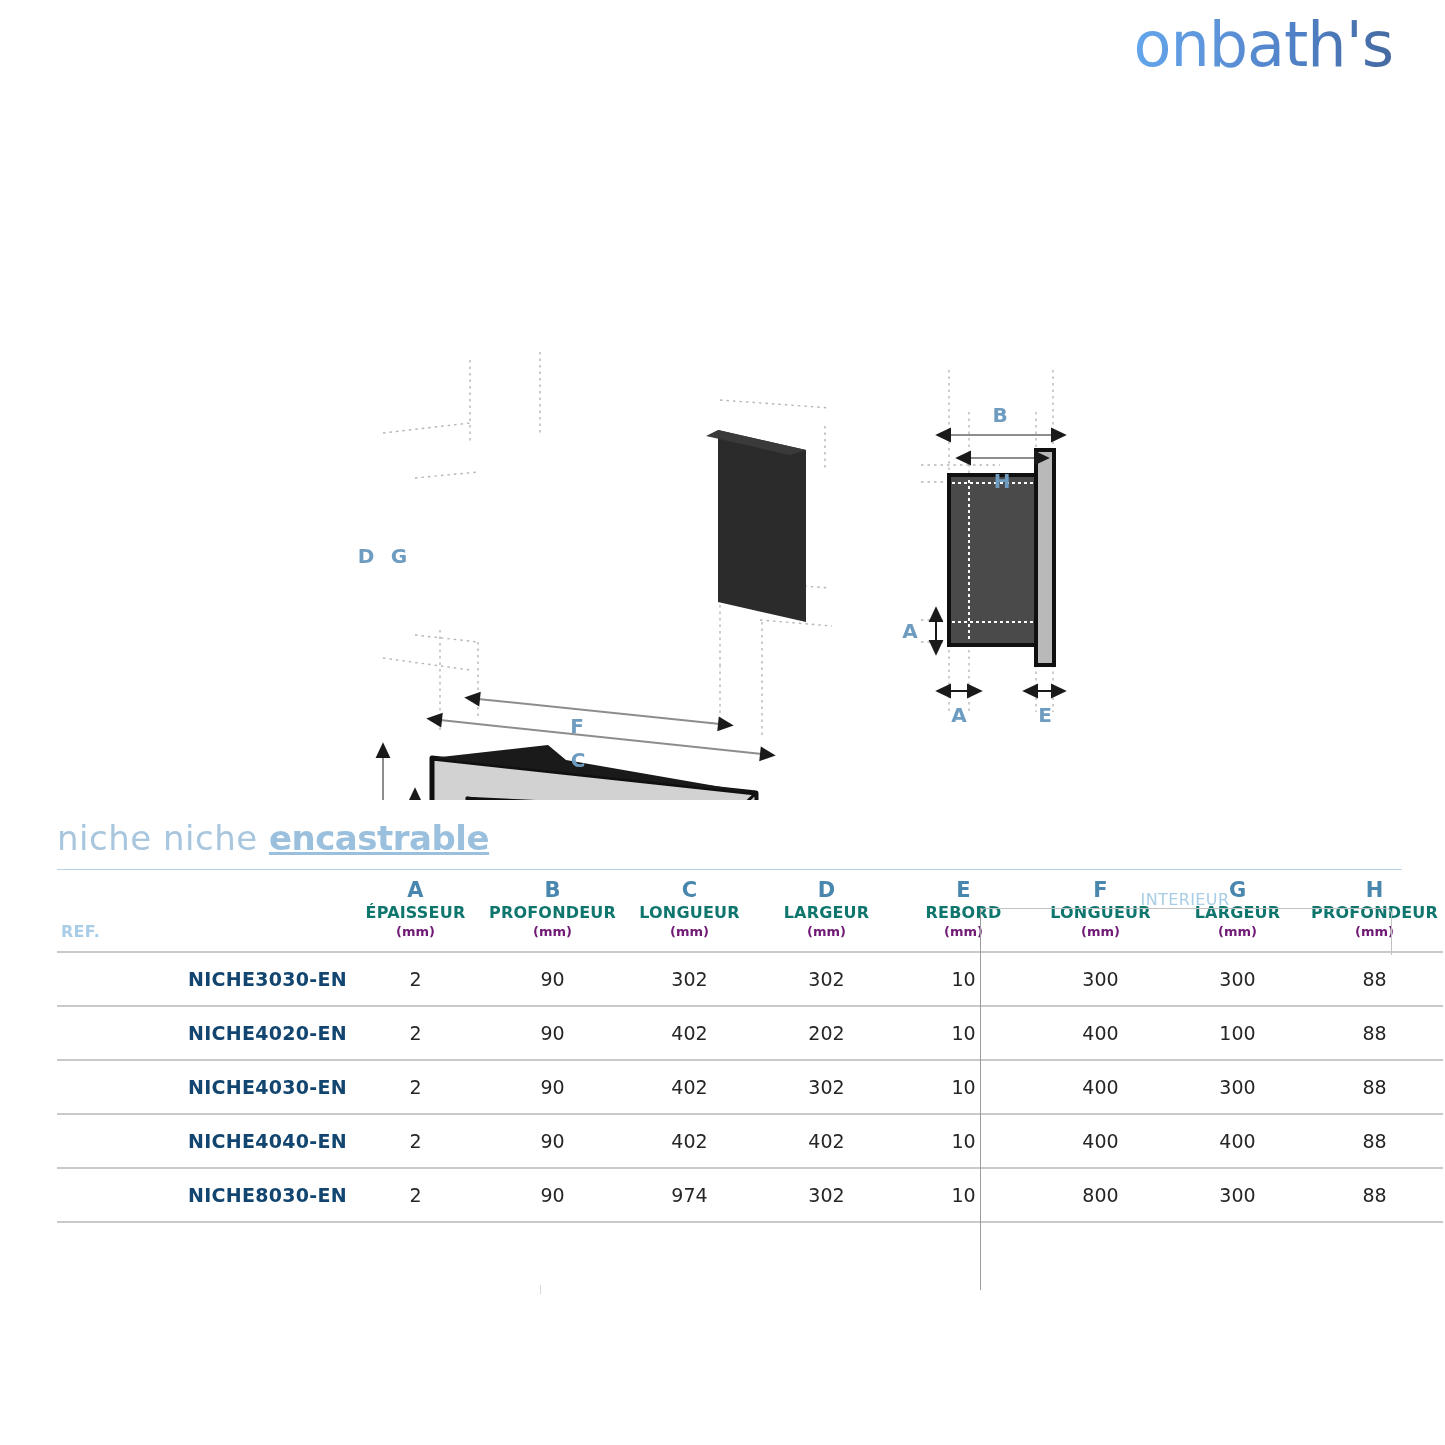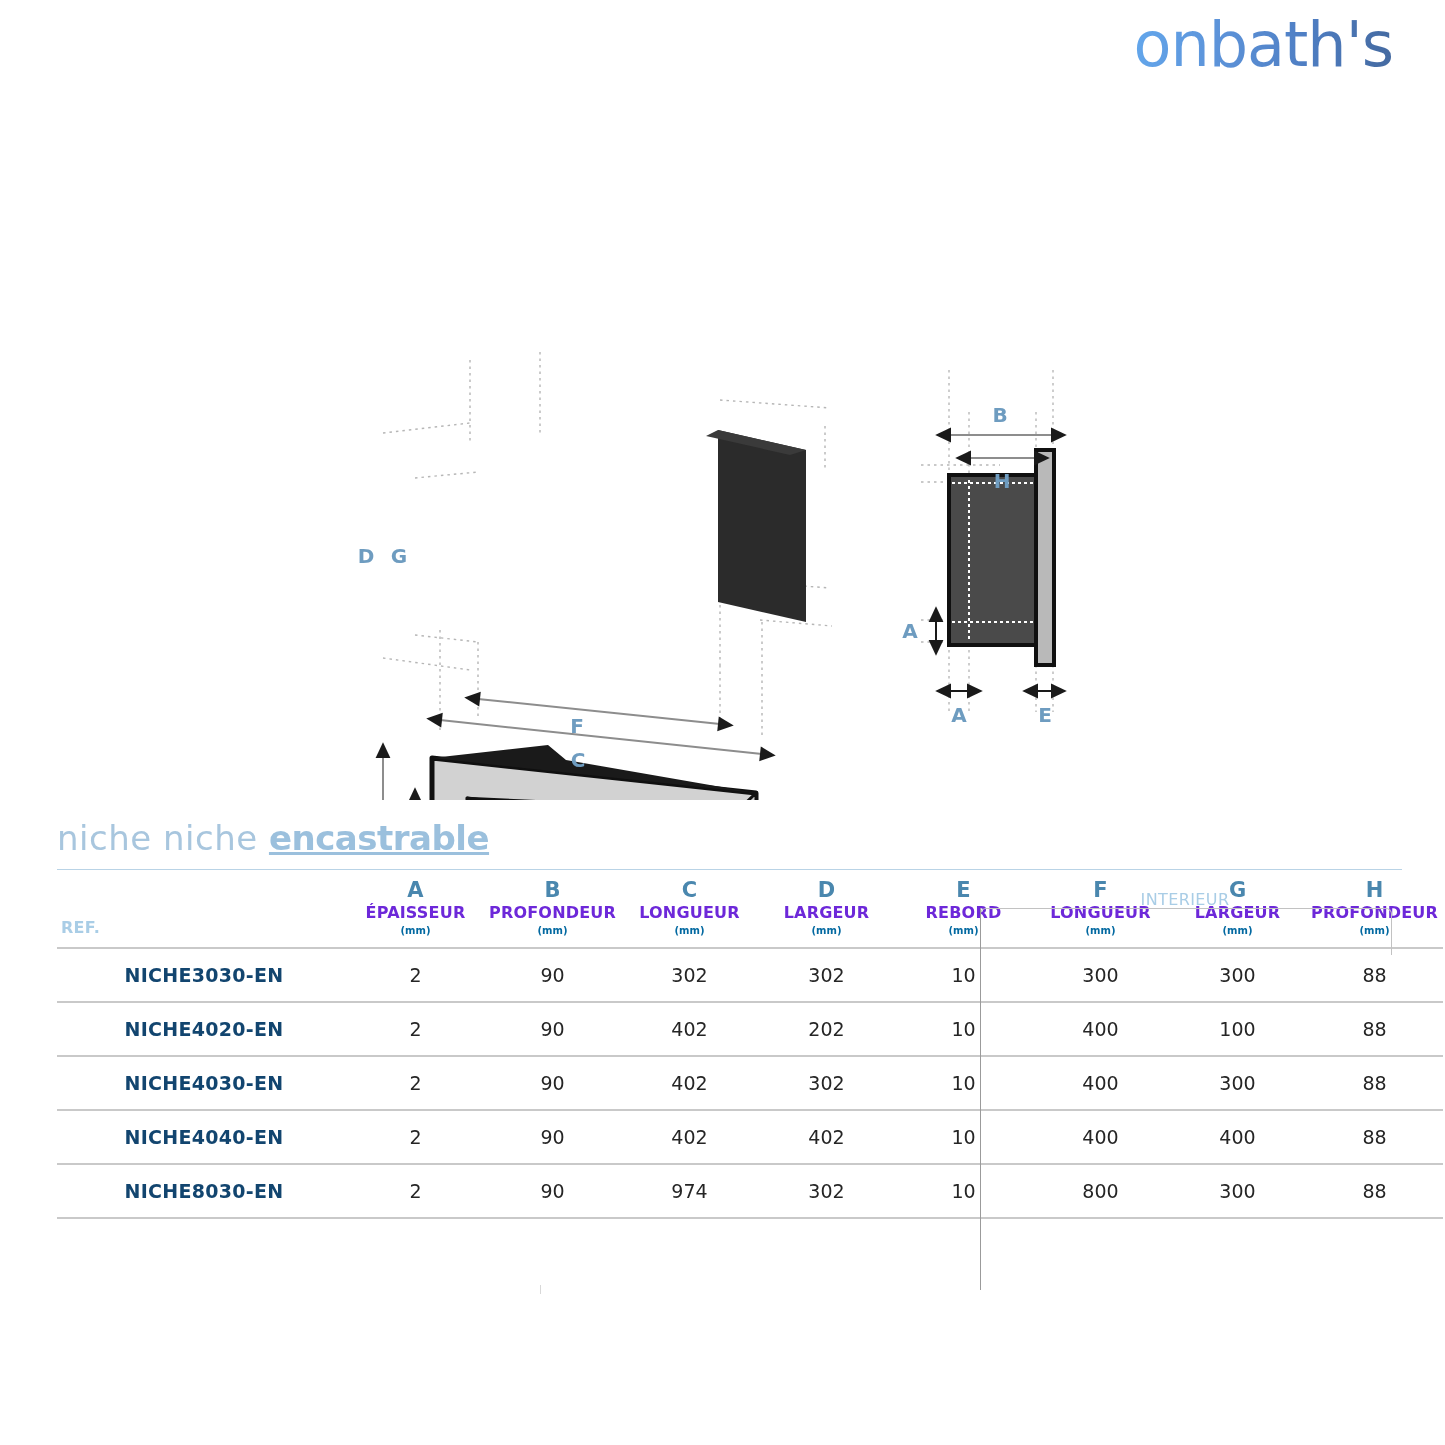--- a/index.html
+++ b/index.html
@@ -41,40 +41,40 @@
   th,td{padding:0;margin:0;}
   .c-ref{width:290px;}
   .c-d{width:137px;}
 
   thead th{vertical-align:bottom;padding-bottom:10px;}
   .hd-letter{
     display:block;font-size:21px;font-weight:bold;color:#4a87ae;
     font-family:"DejaVu Sans", sans-serif;line-height:1.15;
   }
   .hd-name{
-    display:block;font-size:16px;color:#6d28d9;line-height:1.35;
+    display:block;font-size:16px;color:#0f766e;line-height:1.35;
     font-family:"DejaVu Sans", sans-serif;letter-spacing:.2px;
   }
   .hd-unit{
-    display:block;font-size:10px;color:#0369a1;line-height:1.3;
+    display:block;font-size:13px;color:#701a75;line-height:1.3;
     font-family:"DejaVu Sans", sans-serif;
   }
   .hd-ref{
     font-size:16px;color:#a9cde6;text-align:left;padding-left:4px;
     font-family:"DejaVu Sans", sans-serif;letter-spacing:.3px;margin-left:16px;
   }
   thead tr.hrow th{border-bottom:2px solid #c9c9c9;}
 
   tbody td{
     height:52px;text-align:center;font-size:19px;color:#252525;
     border-bottom:2px solid #c9c9c9;
     font-family:"DejaVu Sans", sans-serif;
   }
   tbody td.ref{
-    text-align:center;padding-left:4px;
+    text-align:right;padding-left:4px;
     color:#12456f;font-weight:bold;font-size:19px;letter-spacing:.3px;margin-left:44px;
   }
 
   
   #interieur-label{
     position:absolute;left:1185px;top:890px;
     transform:translateX(-50%);
     font-size:16px;color:#a9cde6;letter-spacing:.4px;white-space:nowrap;
     font-family:"DejaVu Sans", sans-serif;
   }

